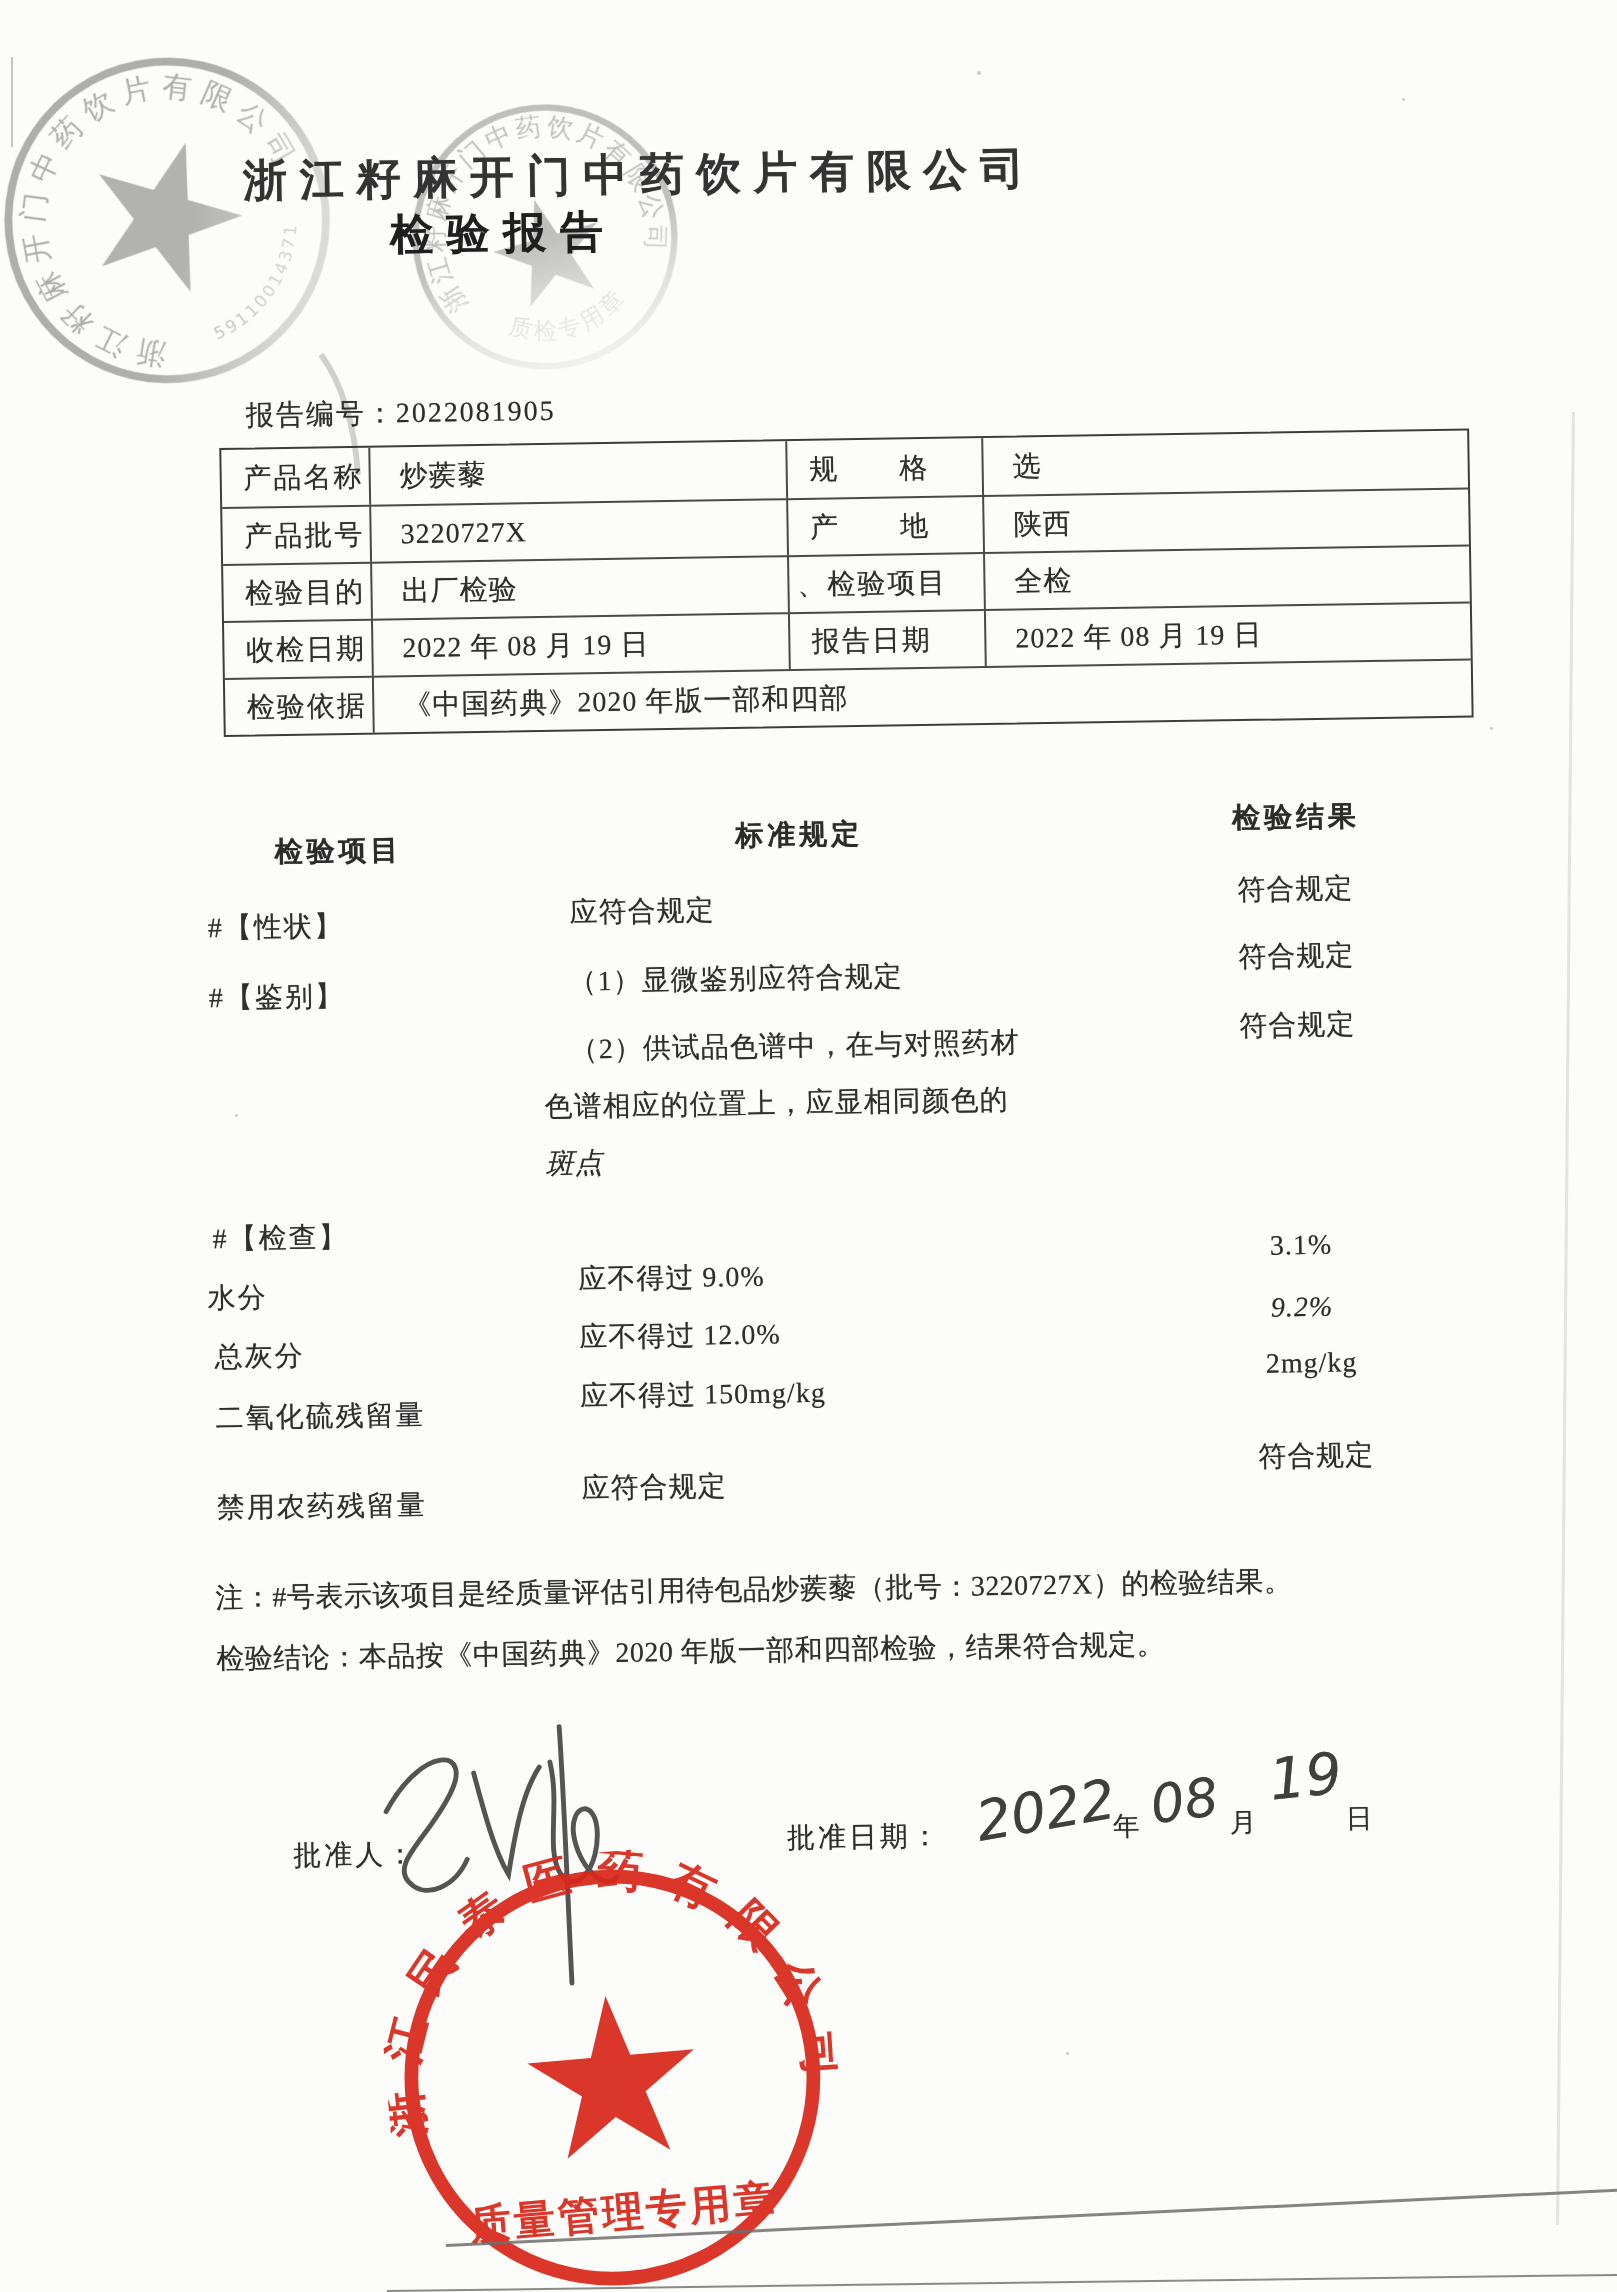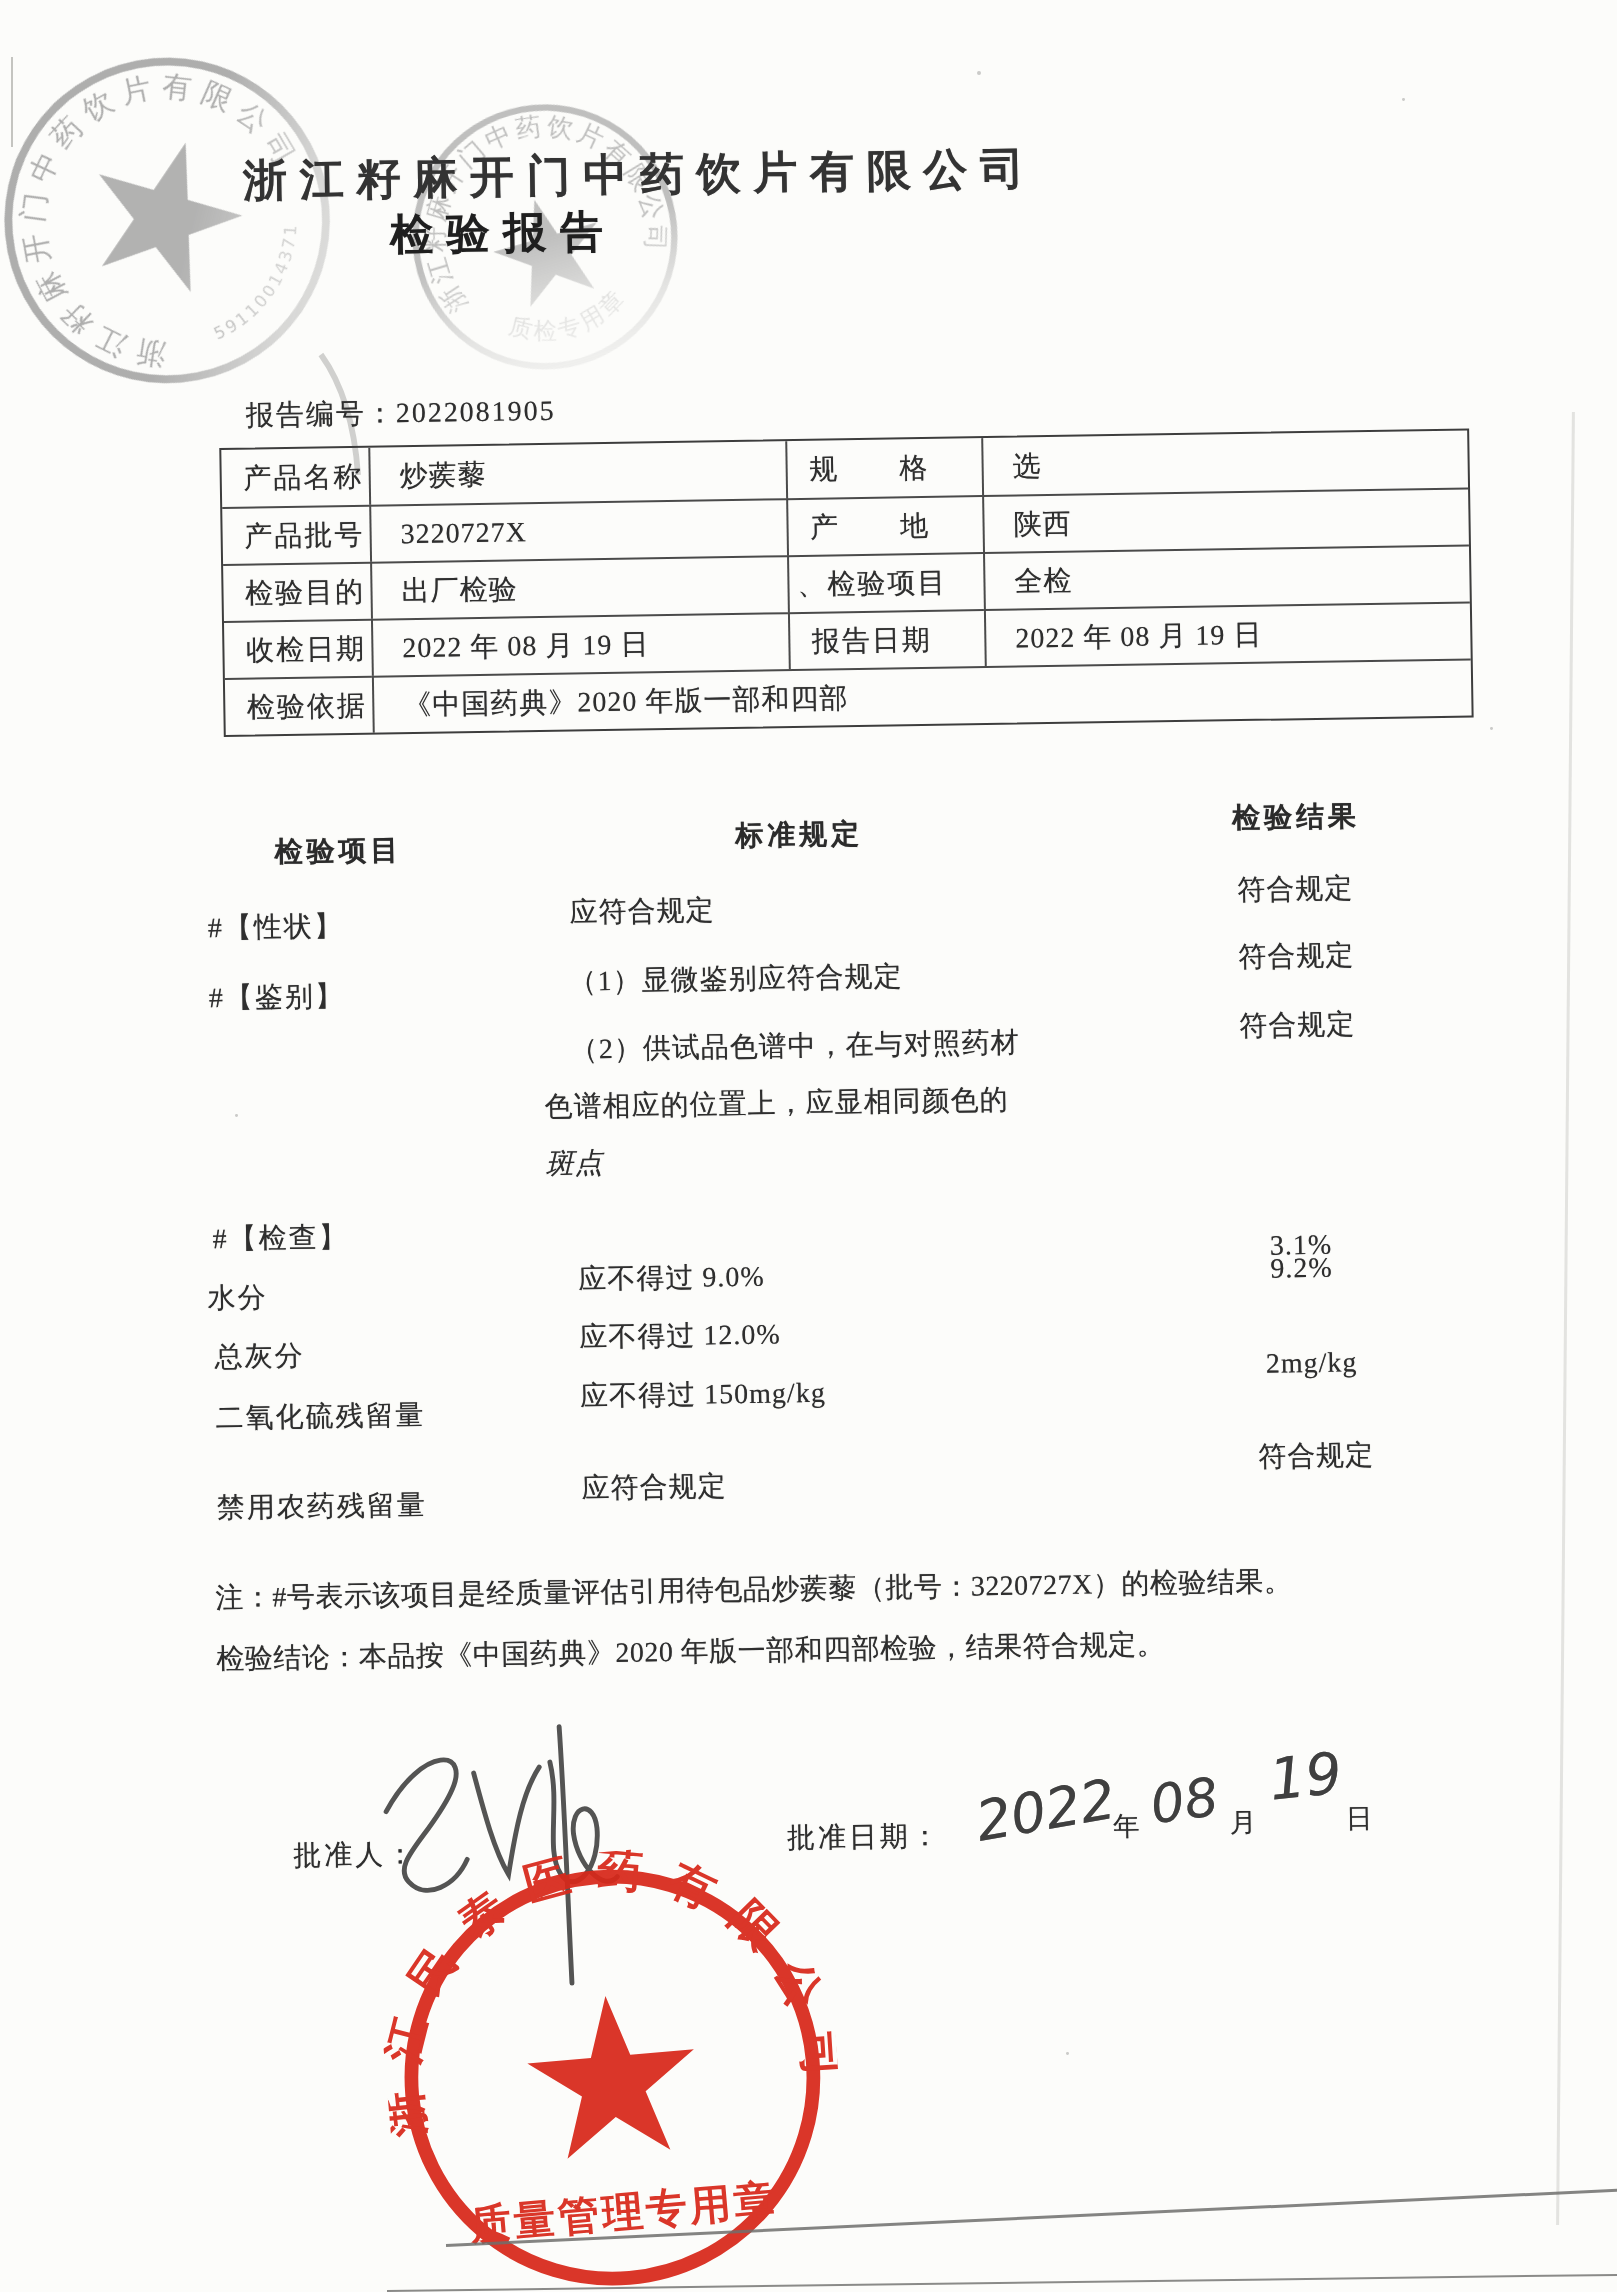--- a/index.html
+++ b/index.html
@@ -168,21 +168,21 @@
     <div class="abs txt rres" style="left:1241px;top:1014px;">符合规定</div>
 
     <div class="abs txt ritem" style="left:211px;top:1211px;">#【检查】</div>
 
     <div class="abs txt ritem" style="left:205px;top:1270px;">水分</div>
     <div class="abs txt rspec" style="left:576px;top:1257px;">应不得过 9.0%</div>
     <div class="abs txt rres" style="left:1268px;top:1237px;">3.1%</div>
 
     <div class="abs txt ritem" style="left:211px;top:1329px;">总灰分</div>
     <div class="abs txt rspec" style="left:576px;top:1315px;">应不得过 12.0%</div>
-    <div class="abs txt rres" style="left:1268px;top:1260px;">9.2%</div>
+    <div class="abs txt rres" style="left:1268px;top:1299px;font-style:italic;">9.2%</div>
 
     <div class="abs txt ritem" style="left:211px;top:1390px;">二氧化硫残留量</div>
     <div class="abs txt rspec" style="left:576px;top:1374px;">应不得过 150mg/kg</div>
     <div class="abs txt rres" style="left:1262px;top:1355px;">2mg/kg</div>
 
     <div class="abs txt ritem" style="left:211px;top:1480px;">禁用农药残留量</div>
     <div class="abs txt rspec" style="left:576px;top:1466px;">应符合规定</div>
     <div class="abs txt rres" style="left:1253px;top:1445px;">符合规定</div>
 
     <div class="abs txt noteline" style="left:208px;top:1570px;">注：#号表示该项目是经质量评估引用待包品炒蒺藜（批号：3220727X）的检验结果。</div>

